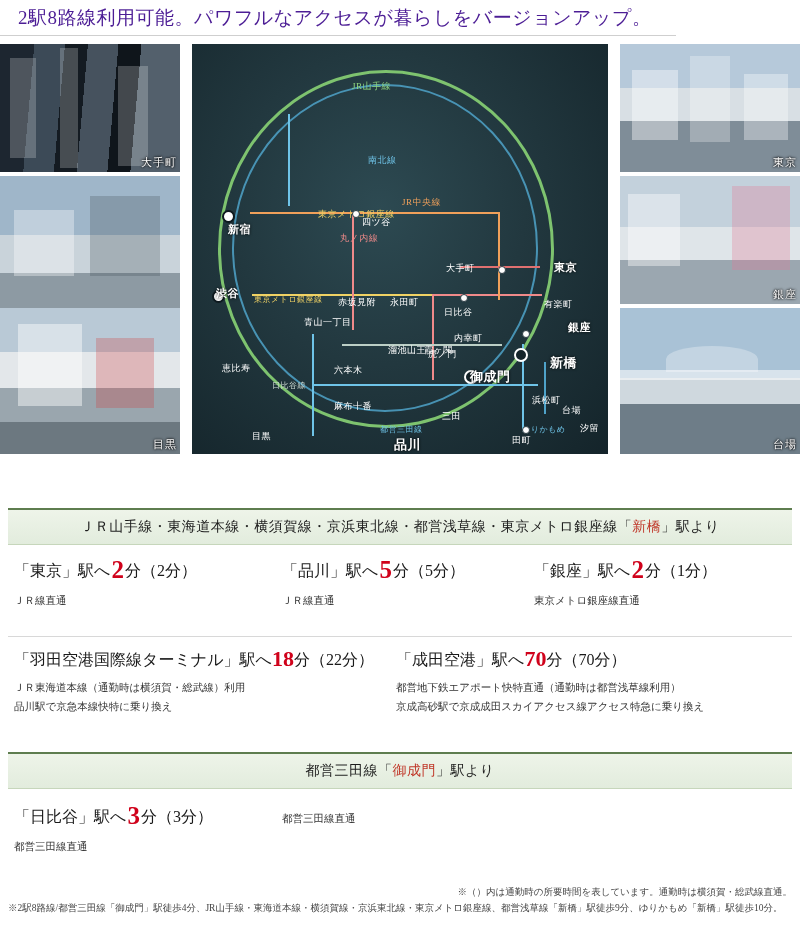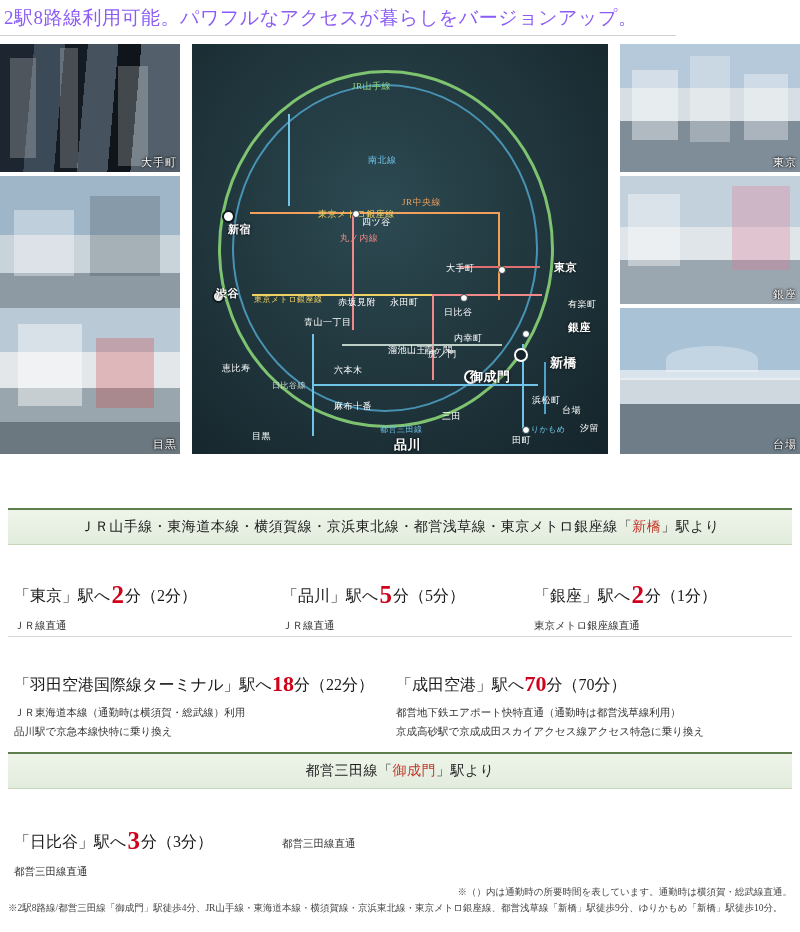--- a/index.html
+++ b/index.html
@@ -7,23 +7,23 @@
     width:800px;height:932px;
     background:#ffffff;
     font-family:"Liberation Serif","DejaVu Serif",serif;
     color:#222;
     overflow:hidden;
     position:relative;
   }
   .headline{
     position:absolute;left:0;top:0;width:676px;height:36px;
     font-size:19px;letter-spacing:0.5px;
-    color:#8b5cf6;
+    color:#4c1d95;
     display:flex;align-items:center;
-    padding-left:4px;
+    padding-left:18px;
     border-bottom:1px solid #cfcfcf;
     box-sizing:border-box;
     font-family:"Liberation Serif","DejaVu Serif",serif;
   }
 
   
   .band{position:absolute;left:0;top:44px;width:800px;height:410px;}
   .photo{position:absolute;overflow:hidden;background:#777;}
   .photo .cap{
     position:absolute;right:3px;bottom:2px;
@@ -92,21 +92,21 @@
     background:linear-gradient(180deg,#eef4e9 0%,#e2ecdd 100%);
     border-top:2px solid #5e7d4f;border-bottom:1px solid #c6d6bb;
     display:flex;align-items:center;justify-content:center;
     font-size:14px;color:#1c1c1c;letter-spacing:0.5px;
   }
   .bar .hl{color:#c0392b;}
   .bar1{top:508px;}
   .bar2{top:752px;}
 
   .rowwrap{position:absolute;left:8px;width:784px;}
-  .row{display:flex;margin-top:25px;}
+  .row{display:flex;}
   .cell{box-sizing:border-box;padding:10px 4px 6px 6px;}
   .cell .ttl{font-size:16px;color:#1a1a1a;white-space:nowrap;line-height:1.1;}
   .cell .ttl .num{color:#d0021b;font-size:25px;font-weight:bold;vertical-align:-2px;padding:0 1px;}
   .cell .ttl .num2{color:#d0021b;font-size:22px;font-weight:bold;vertical-align:-1px;}
   .cell .sub{font-size:10.5px;color:#333;margin-top:9px;line-height:1.6;}
   .divline{border-top:1px solid #d8d8d8;}
 
   .notes{position:absolute;left:8px;width:784px;font-size:9.5px;color:#444;line-height:1.7;}
   .notes .r{text-align:right;}
 </style>
@@ -194,21 +194,21 @@
     <div class="dot big" style="left:272px;top:326px;"></div>
     <div class="dot" style="left:330px;top:382px;"></div>
 
     <div class="lbl mid" style="left:36px;top:178px;">新宿</div>
     <div class="lbl" style="left:170px;top:172px;">四ツ谷</div>
     <div class="lbl mid" style="left:24px;top:242px;">渋谷</div>
     <div class="lbl" style="left:146px;top:252px;">赤坂見附</div>
     <div class="lbl" style="left:198px;top:252px;">永田町</div>
     <div class="lbl" style="left:254px;top:218px;">大手町</div>
     <div class="lbl mid" style="left:362px;top:216px;">東京</div>
-    <div class="lbl" style="left:352px;top:254px;margin-left:24px;">有楽町</div>
+    <div class="lbl" style="left:352px;top:254px;">有楽町</div>
     <div class="lbl" style="left:252px;top:262px;">日比谷</div>
     <div class="lbl" style="left:112px;top:272px;">青山一丁目</div>
     <div class="lbl" style="left:232px;top:300px;">霞ヶ関</div>
     <div class="lbl" style="left:262px;top:288px;">内幸町</div>
     <div class="lbl mid" style="left:376px;top:276px;">銀座</div>
     <div class="lbl" style="left:196px;top:300px;">溜池山王</div>
     <div class="lbl" style="left:236px;top:304px;">虎ノ門</div>
     <div class="lbl big" style="left:358px;top:310px;">新橋</div>
     <div class="lbl big" style="left:278px;top:324px;color:#ffffff;">御成門</div>
     <div class="lbl" style="left:142px;top:320px;">六本木</div>

